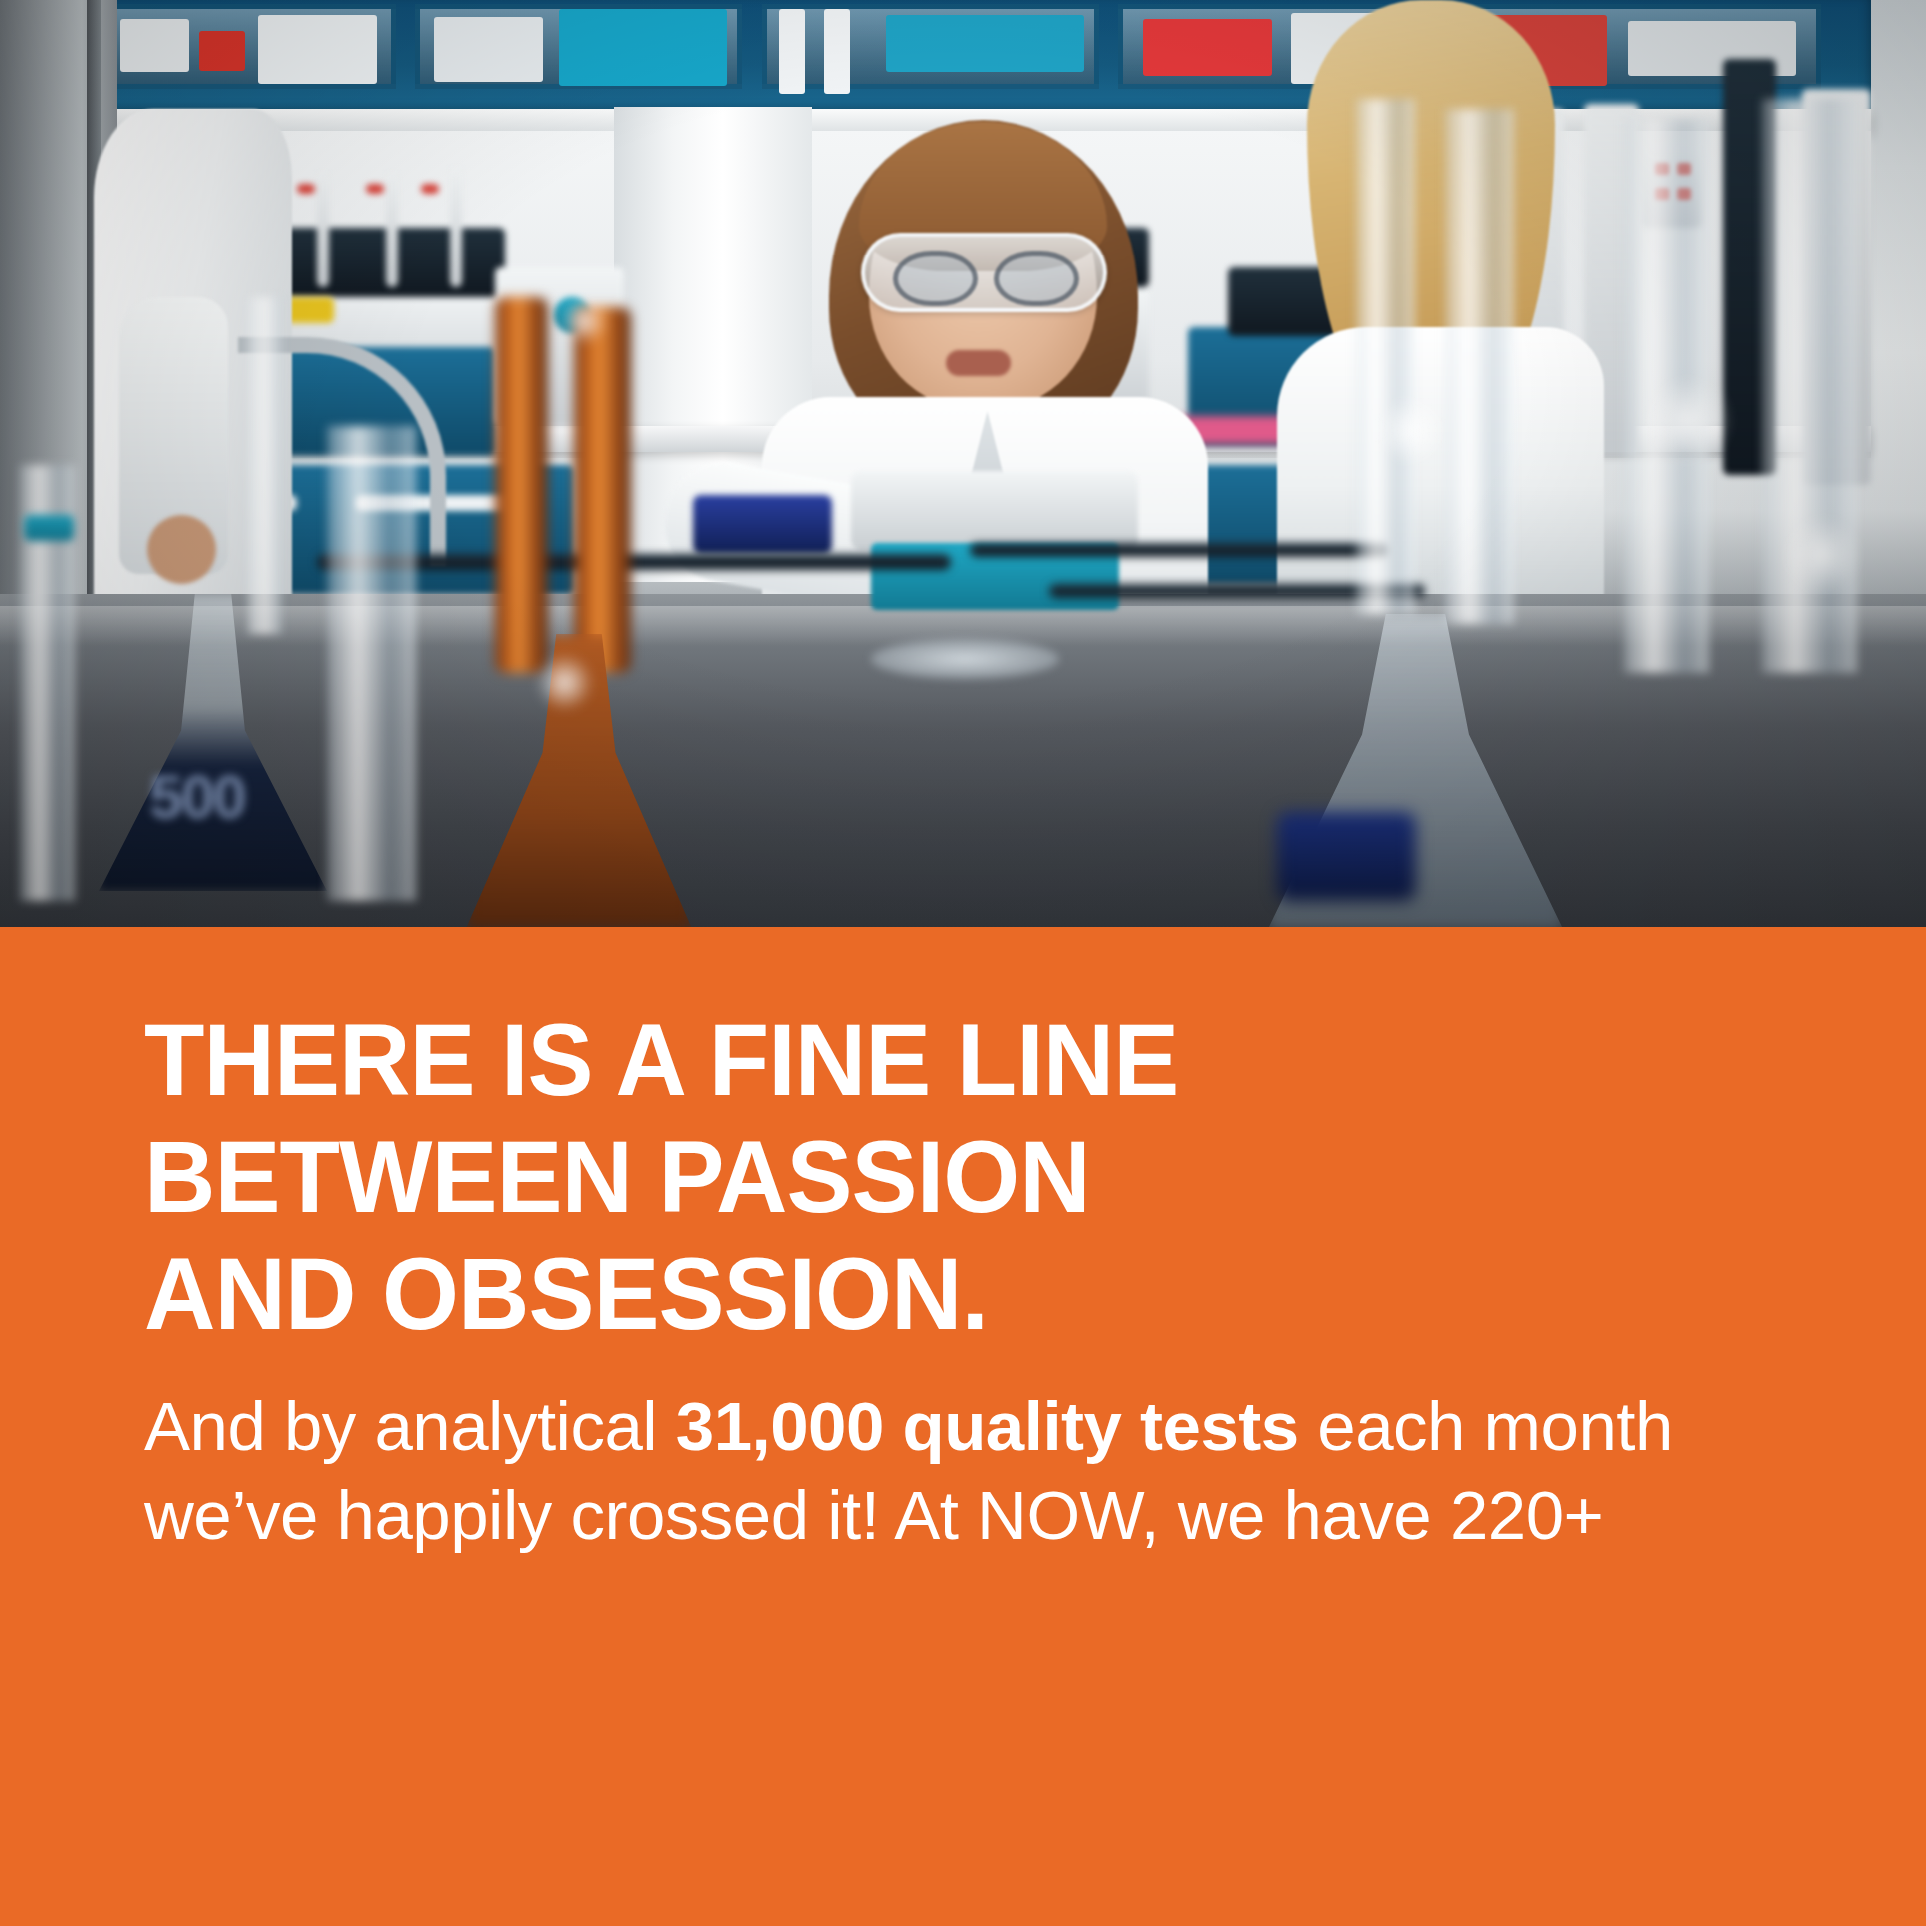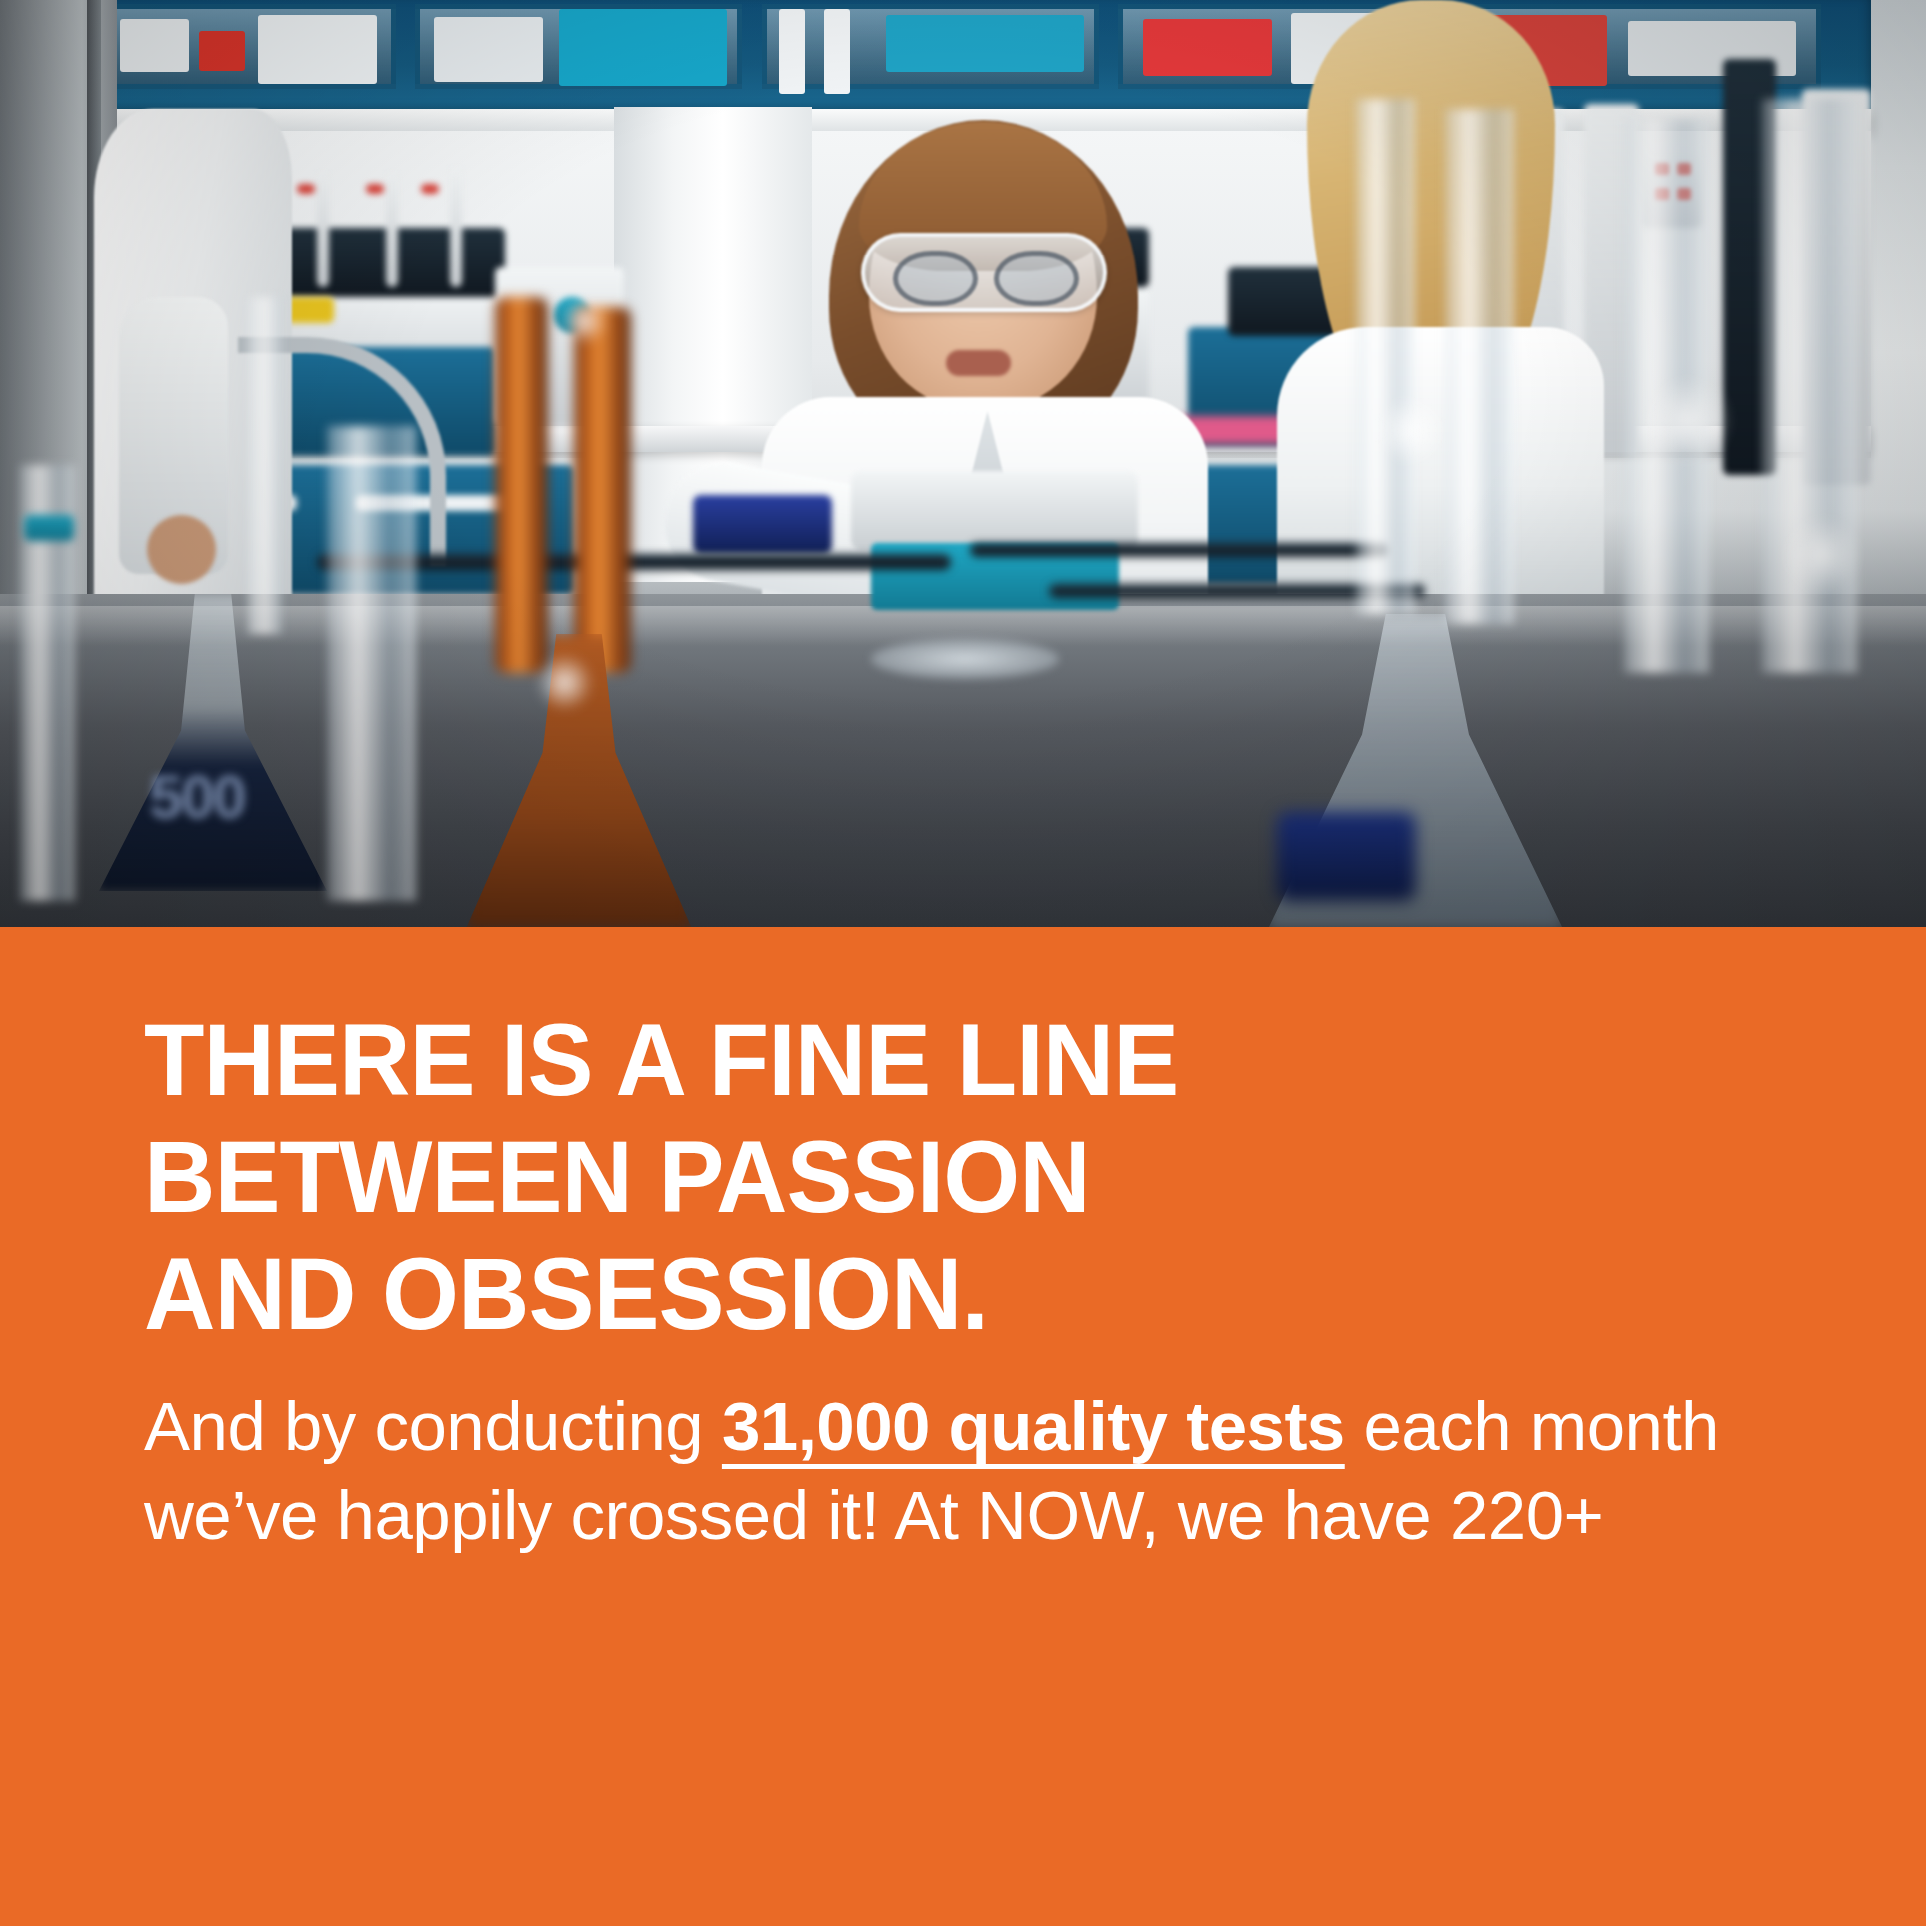--- a/index.html
+++ b/index.html
@@ -264,21 +264,21 @@
 
   .body-copy {
     position:absolute; left:144px; top:1382px; width:1673px;
     color:#FFFFFF;
     font-family:"Liberation Sans", sans-serif;
     font-weight:400;
     font-size:69px;
     line-height:89px;
     letter-spacing:-0.5px;
   }
-  .body-copy .hl { font-weight:700; text-decoration:underline; text-underline-offset:14px; text-decoration-thickness:5px; }
+  .body-copy .hl { font-weight:700; text-underline-offset:14px; text-decoration-thickness:5px; }
 </style>
 </head>
 <body>
 
 <div class="poster">
 
   <div class="photo">
     <div class="photo-inner">
 
       <div class="wall"></div>
@@ -423,16 +423,16 @@
   </div>
 
   <div class="panel"></div>
 
   <h1 class="headline">
     <span class="hl-line">THERE IS A FINE LINE</span>
     <span class="hl-line">BETWEEN PASSION</span>
     <span class="hl-line">AND OBSESSION.</span>
   </h1>
 
-  <p class="body-copy"><span>And by conducting </span><span class="hl">31,000 quality tests</span><span> each month we’ve happily crossed it! At NOW, we have 220+ scientists that are trained on the most cutting-edge analytical instruments to test for everything from pesticides to potency.</span></p>
+  <p class="body-copy"><span>And by analytical </span><span class="hl">31,000 quality tests</span><span> each month we’ve happily crossed it! At NOW, we have 220+ scientists that are trained on the most cutting-edge analytical instruments to test for everything from pesticides to potency.</span></p>
 
 </div>
 
 
 </body></html>

